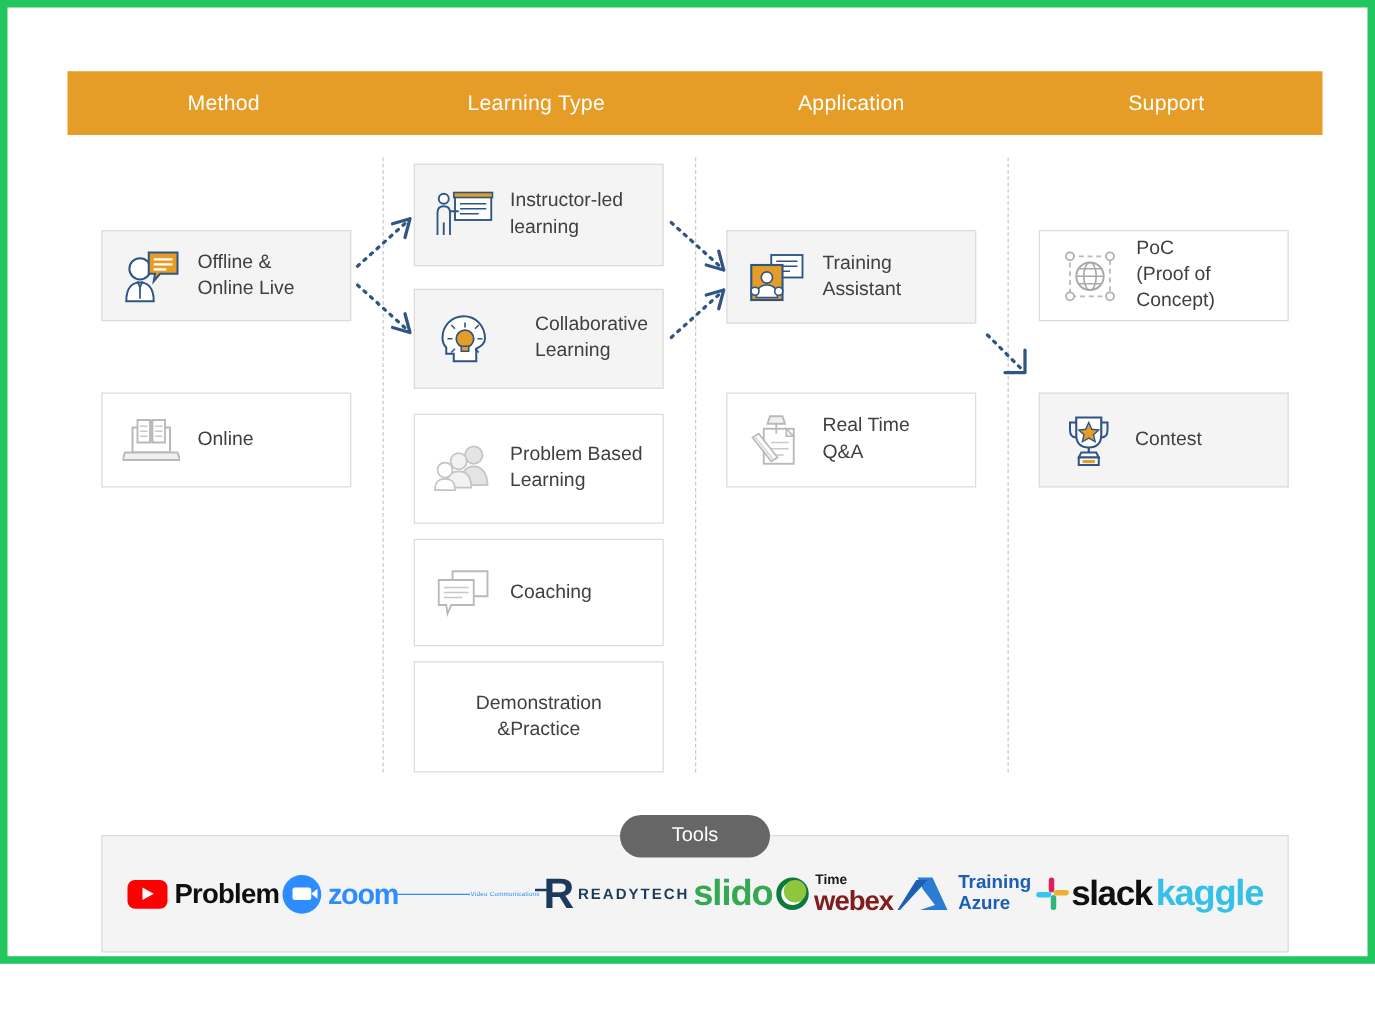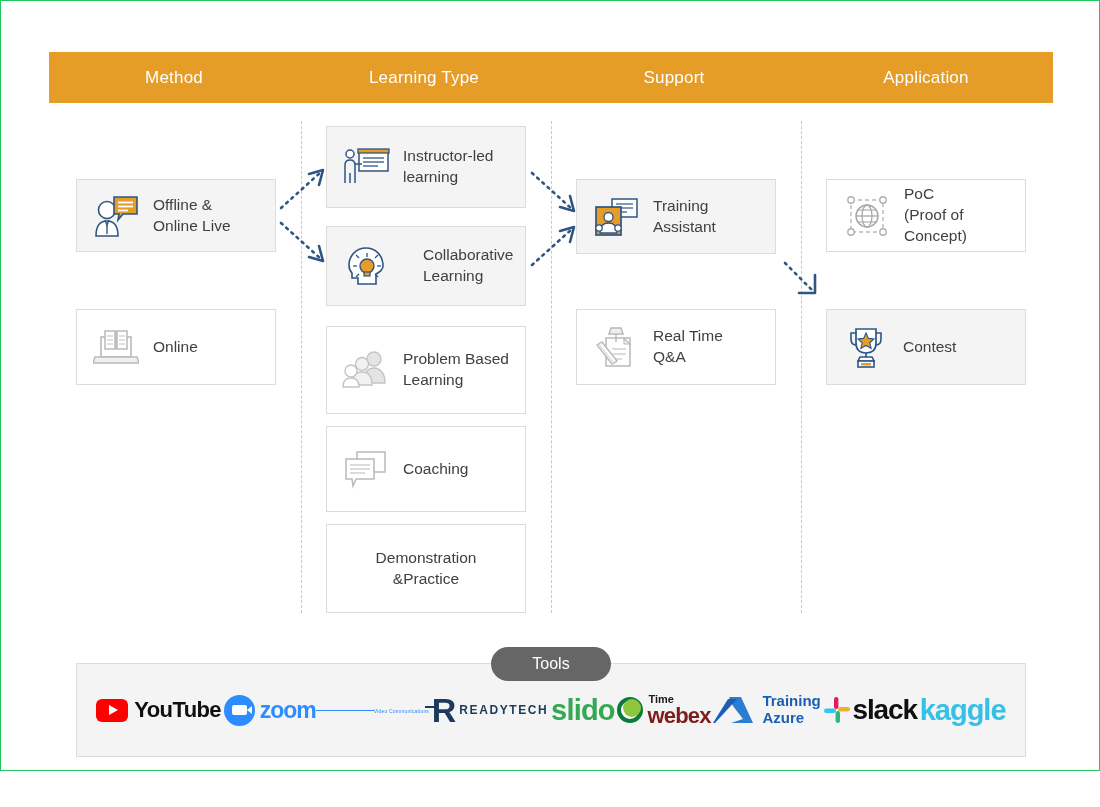--- a/index.html
+++ b/index.html
@@ -8,21 +8,21 @@
     width: 1100px; height: 807px;
     background: #ffffff;
     font-family: "Liberation Sans", sans-serif;
     color: #3c3c3c;
     overflow: hidden;
   }
   #page {
     position: relative;
     width: 1100px; height: 771px;
     background: #ffffff;
-    border: 1px solid #22c55e;
+    border: 6px solid #22c55e;
   }
 
   
   #header-bar {
     position: absolute;
     left: 48px; top: 51px;
     width: 1004px; height: 51px;
     background: #e59d27;
     display: flex;
     align-items: center;
@@ -203,22 +203,22 @@
   .kg-word { font-size: 29px; font-weight: bold; color: #35c0e8; letter-spacing: -1px; }
 </style>
 </head>
 <body>
 
 <div id="page">
 
   <div id="header-bar">
     <div class="header-cell hc0">Method</div>
     <div class="header-cell hc1">Learning Type</div>
+    <div class="header-cell hc3">Application</div>
     <div class="header-cell hc2">Support</div>
-    <div class="header-cell hc3">Application</div>
   </div>
 
   <div class="col-sep" id="sep-1"></div>
   <div class="col-sep" id="sep-2"></div>
   <div class="col-sep" id="sep-3"></div>
 
   <div class="card shaded" id="card-offline">
     <span class="ico">
       <svg width="46" height="44" viewBox="0 0 46 44">
         <circle cx="14" cy="16" r="8.5" fill="#ffffff" stroke="#2e5584" stroke-width="1.6"></circle>
@@ -422,21 +422,21 @@
     <path d="M34 34 L18 34 M34 34 L34 16" stroke="#2e5584" stroke-width="2.6" fill="none" stroke-linecap="round"></path>
   </svg>
 
   <div id="tools-panel">
 
     <div class="logo">
       <span class="yt">
         <span class="yt-box">
             <span class="yt-tri"></span>
           </span>
-        <span class="yt-word">YouTube</span>
+        <span class="yt-word">Problem</span>
       </span>
     </div>
 
     <div class="logo">
       <span class="zm">
         <span class="zm-circle">
             <span class="zm-cam"></span>
           </span>
         <span class="zm-text">
           <span class="zm-word">zoom</span>

